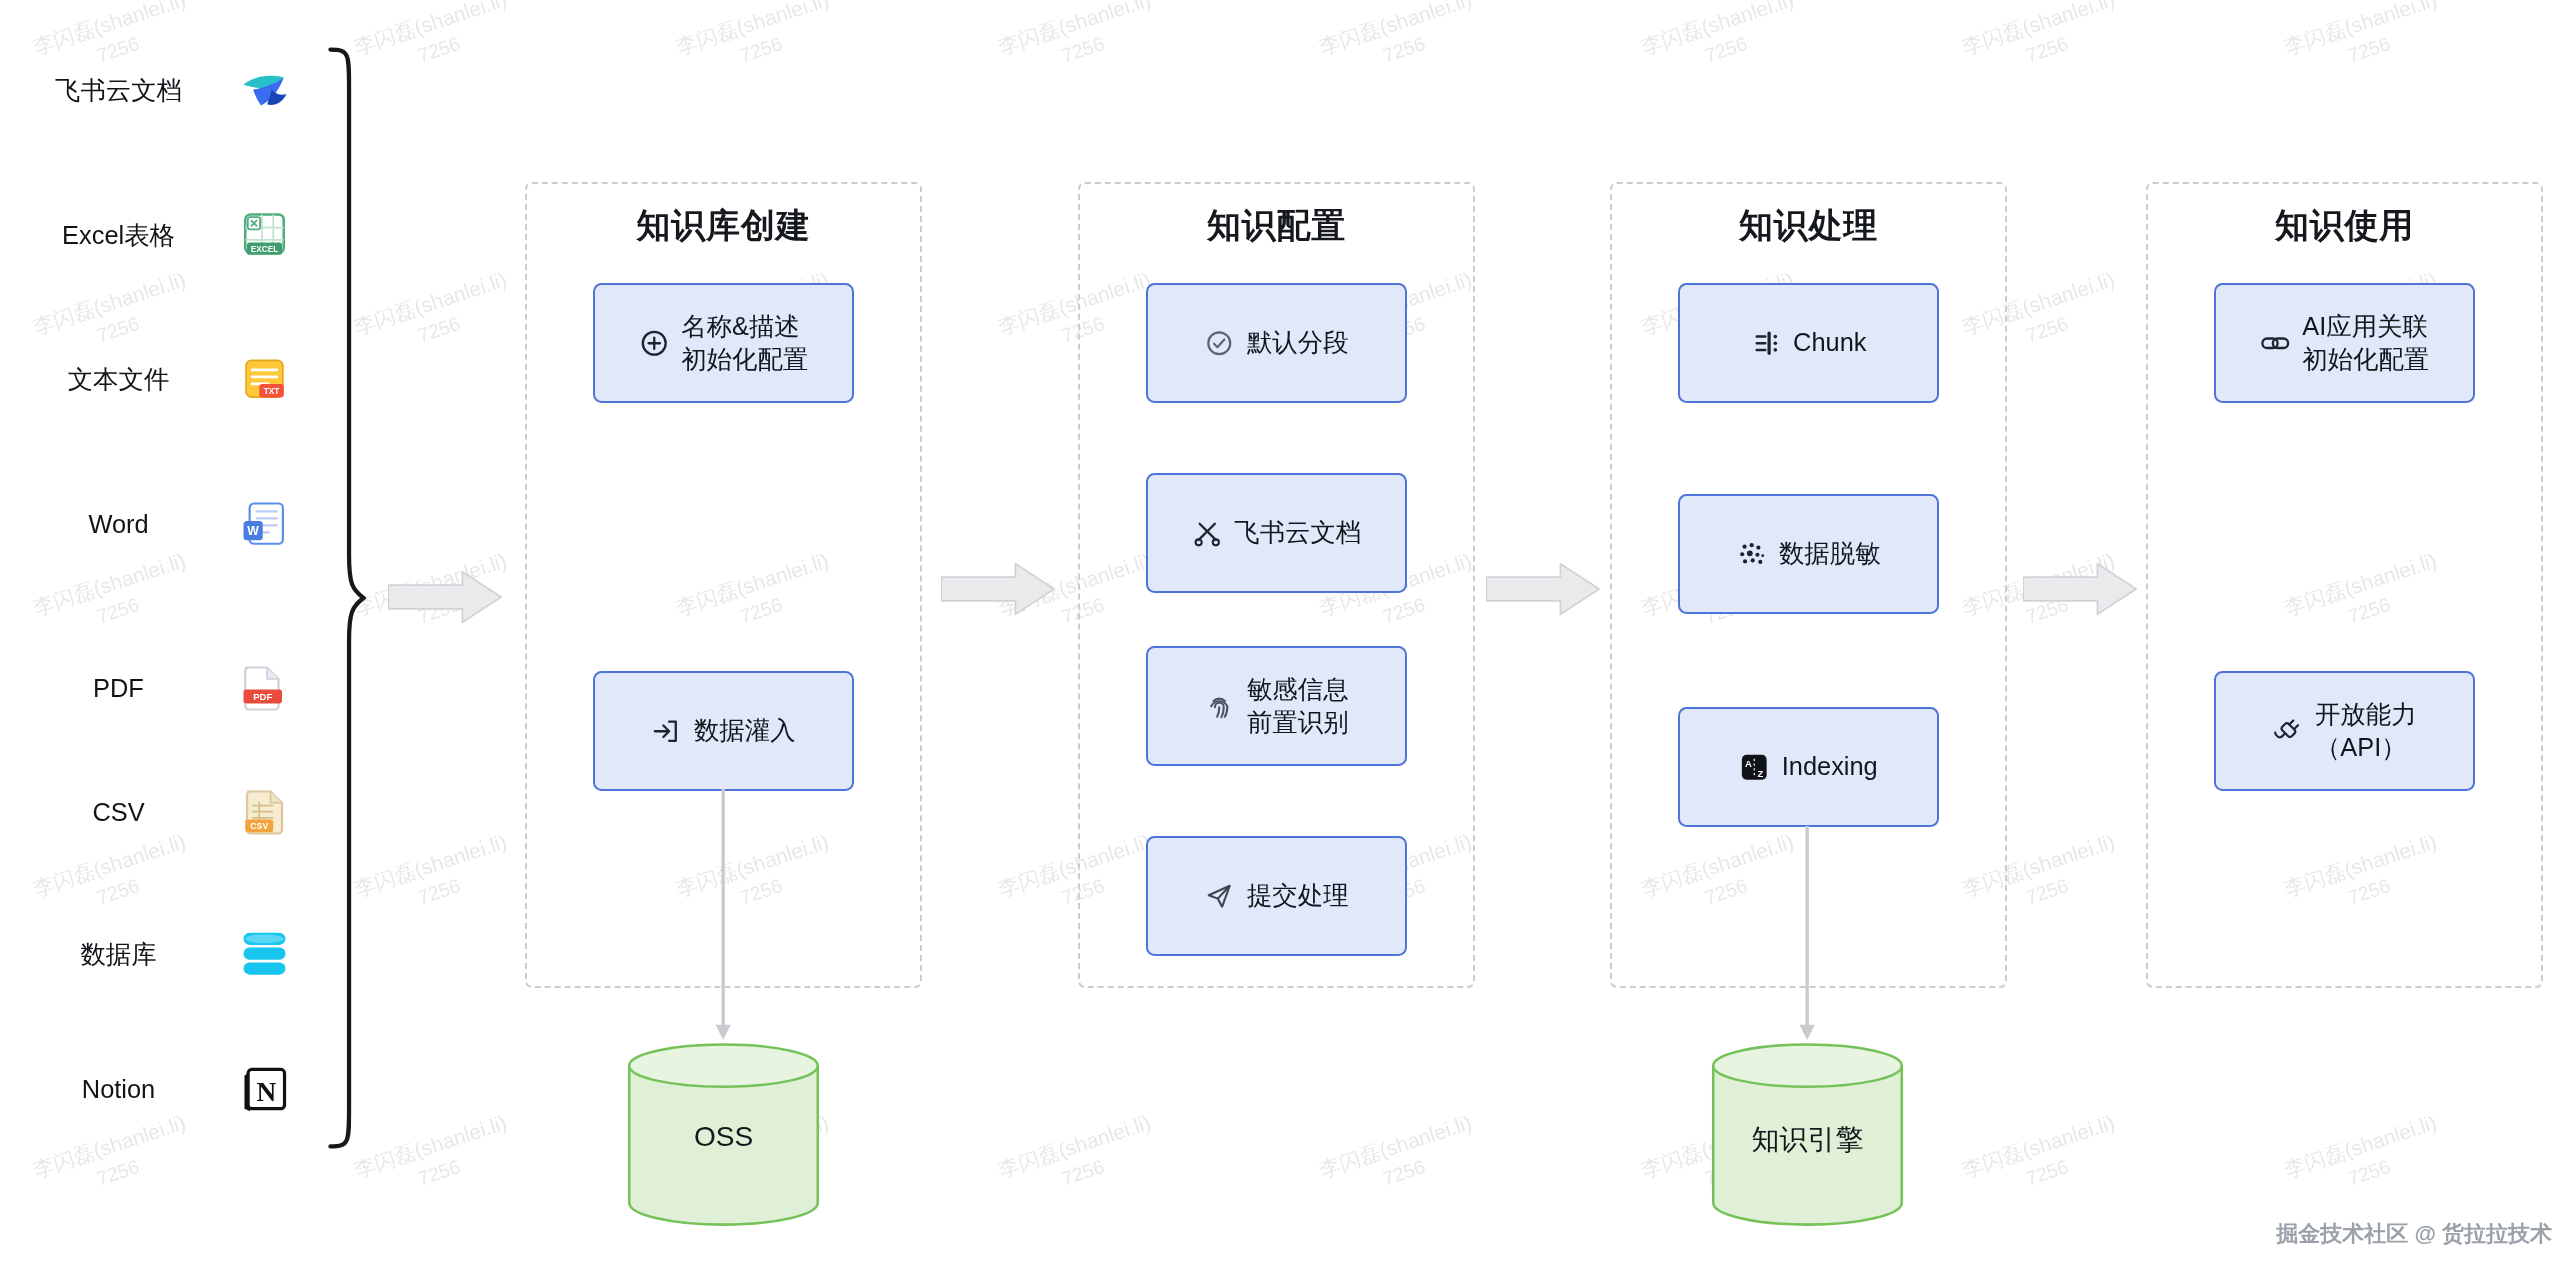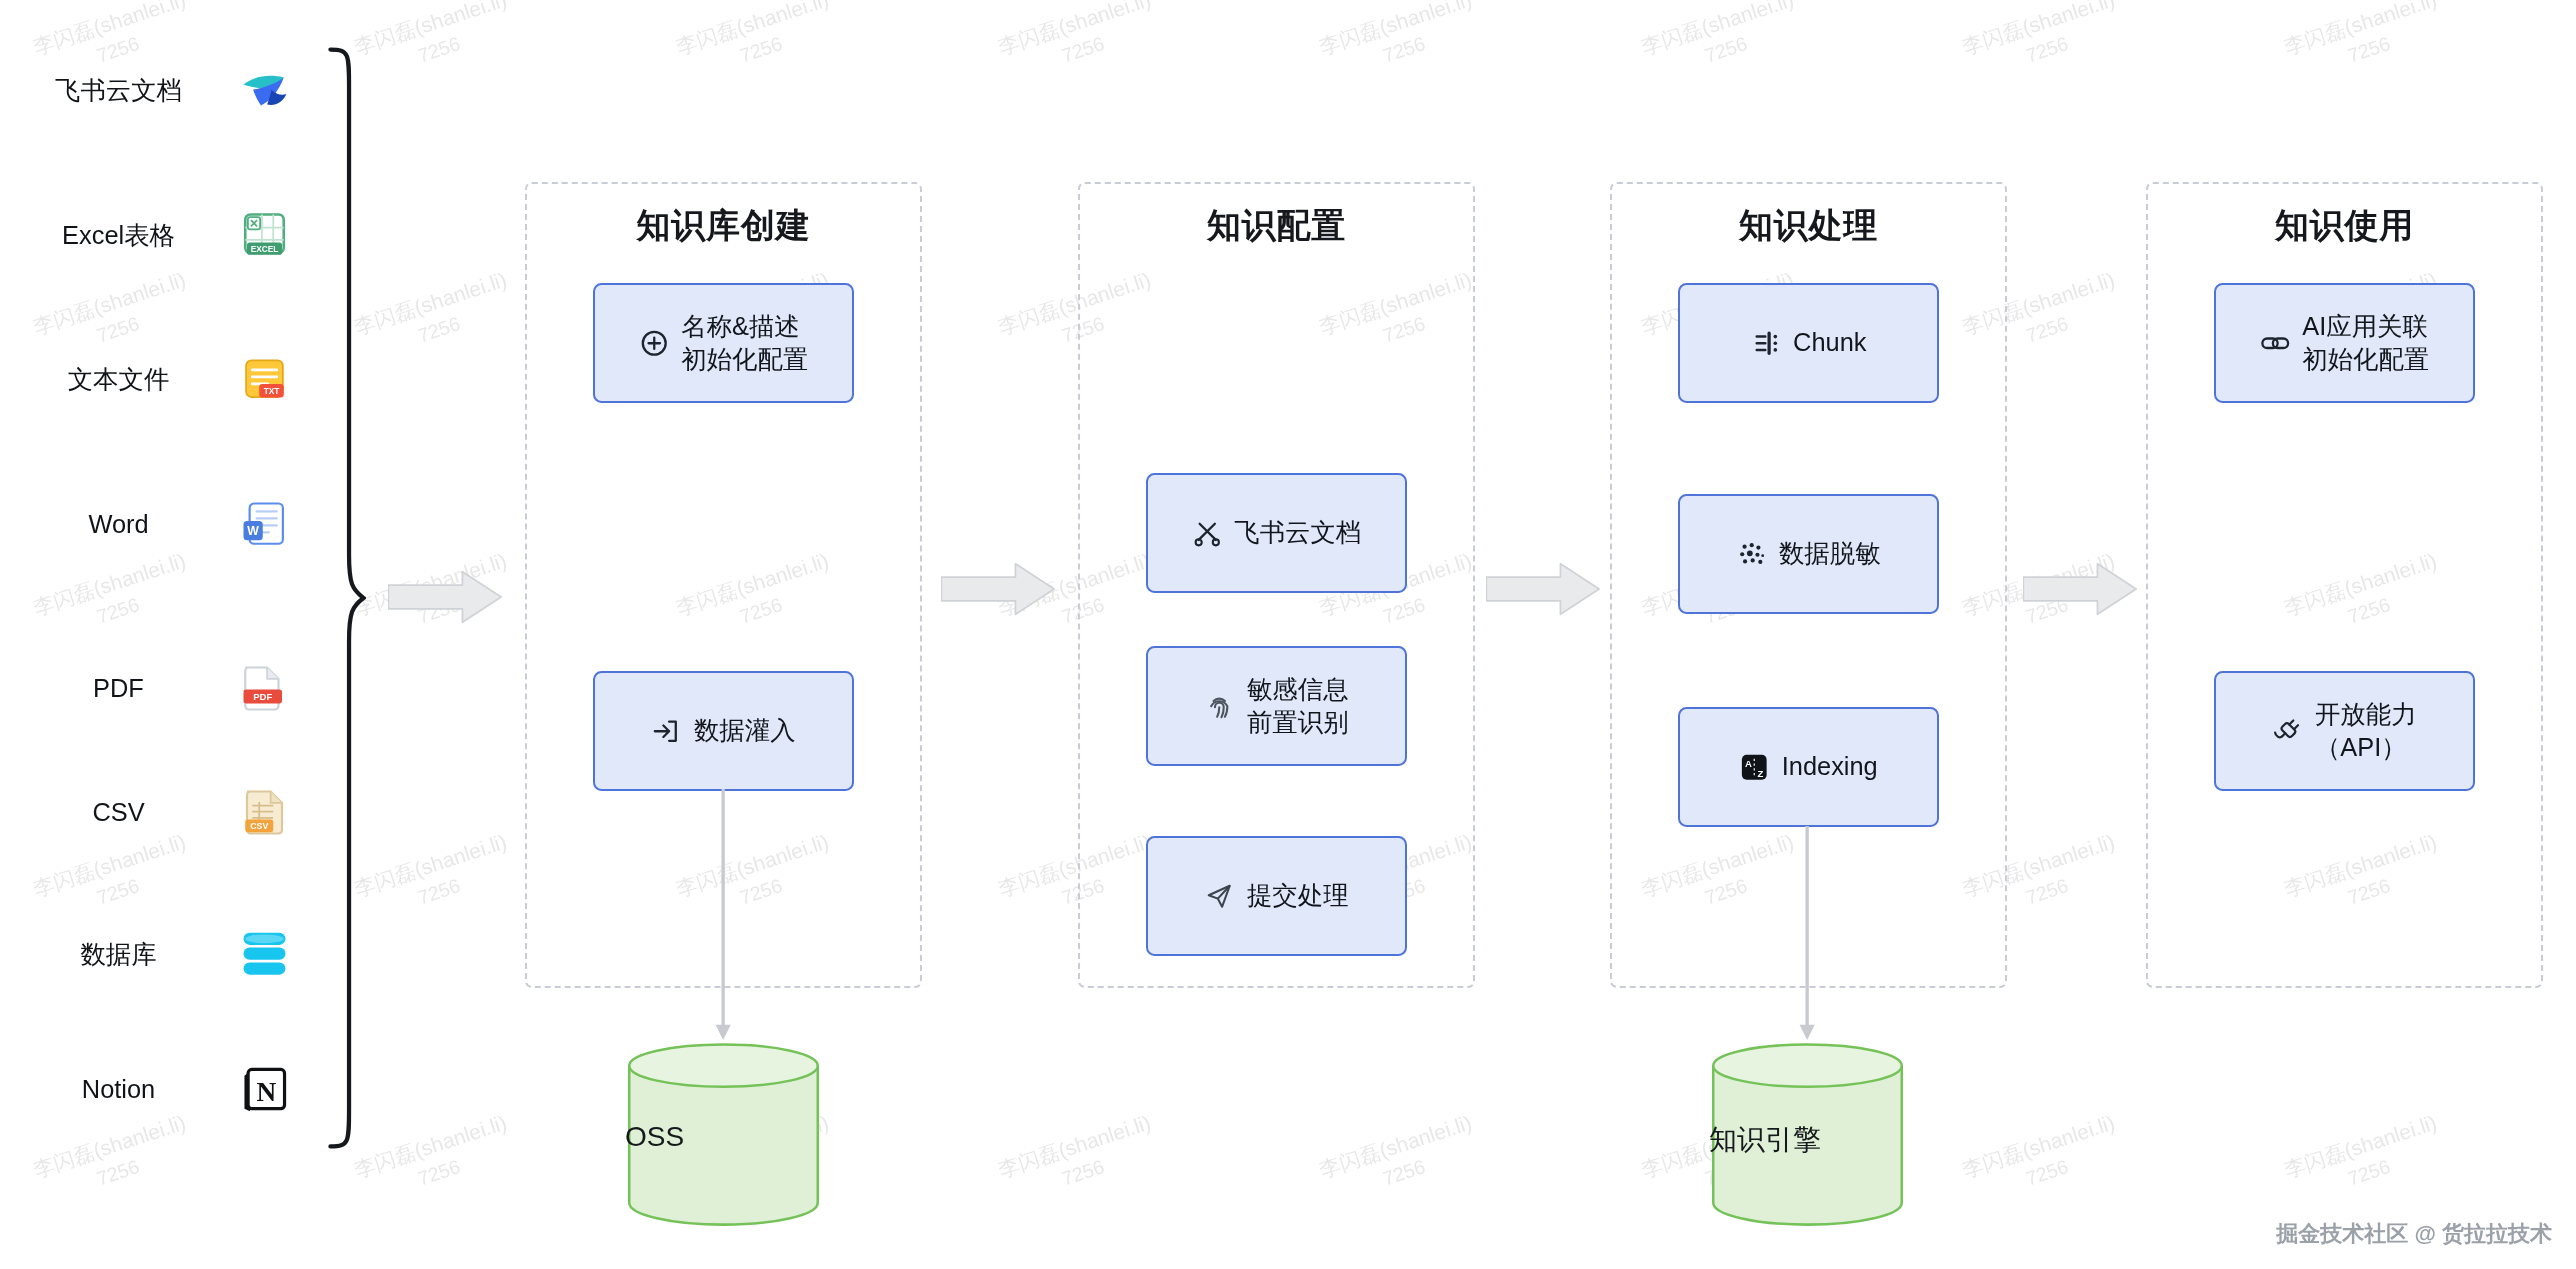--- a/index.html
+++ b/index.html
@@ -19,21 +19,21 @@
   .box{position:absolute;left:66px;width:261px;height:120px;background:#e0e8fa;border:2.5px solid #4f74d9;border-radius:8.5px;
        box-sizing:border-box;display:flex;align-items:center;justify-content:center;gap:12px;padding:0 10.2px;}
   .bicon{width:30.5px;height:30.5px;flex:0 0 auto;display:flex;align-items:center;justify-content:center;}
   .btext{display:flex;flex-direction:column;align-items:flex-start;line-height:1.3;font-size:25.4px;font-weight:500;color:#12161c;}
   .bl:empty{display:none;}
   
   .harrow{position:absolute;width:116px;height:64px;}
   .varrow{position:absolute;}
   
   .cyl{position:absolute;width:197px;height:190px;}
-  .cyl .clabel{position:absolute;left:0;top:81px;width:100%;font-size:28px;font-weight:500;color:#15181c;}
+  .cyl .clabel{position:absolute;left:0;top:81px;width:100%;text-align:center;font-size:28px;font-weight:500;color:#15181c;}
   .credit{position:absolute;right:24px;bottom:20.3px;font-size:22px;font-weight:600;color:#9aa1a9;}
   .brace{position:absolute;left:327px;top:47px;}
 </style>
 </head>
 <body>
 
 <div class="canvas">
 
   <div>
       <div class="wm" style="left: 34px; top: 8.5px;">
@@ -348,20 +348,32 @@
       <span class="btext">
         <span class="bl">数据灌入</span>
 
       </span>
     </div>
   </div>
 
   <div class="panel" style="left:1078px">
     <div class="ptitle">知识配置</div>
 
+    <div class="box" style="top:99px">
+      <span class="bicon">
+        <svg width="30.5" height="30.5" viewBox="0 0 32 32">
+          <circle cx="16" cy="16" r="11.5" fill="none" stroke="#5b6470" stroke-width="2.3"></circle>
+          <path d="M10.5 16.5 l3.6 3.6 7.2 -8" fill="none" stroke="#5b6470" stroke-width="2.3" stroke-linecap="round" stroke-linejoin="round"></path>
+        </svg>
+      </span>
+      <span class="btext">
+        <span class="bl">默认分段</span>
+
+      </span>
+    </div>
 
     <div class="box" style="top:289px">
       <span class="bicon">
         <svg width="30.5" height="30.5" viewBox="0 0 32 32">
           <path d="M8 6 L25 23 M24 6 L7 23" fill="none" stroke="#1d242e" stroke-width="2.4" stroke-linecap="round"></path>
           <circle cx="7" cy="25.5" r="3.2" fill="none" stroke="#1d242e" stroke-width="2.2"></circle>
           <circle cx="25" cy="25.5" r="3.2" fill="none" stroke="#1d242e" stroke-width="2.2"></circle>
         </svg>
       </span>
       <span class="btext">

